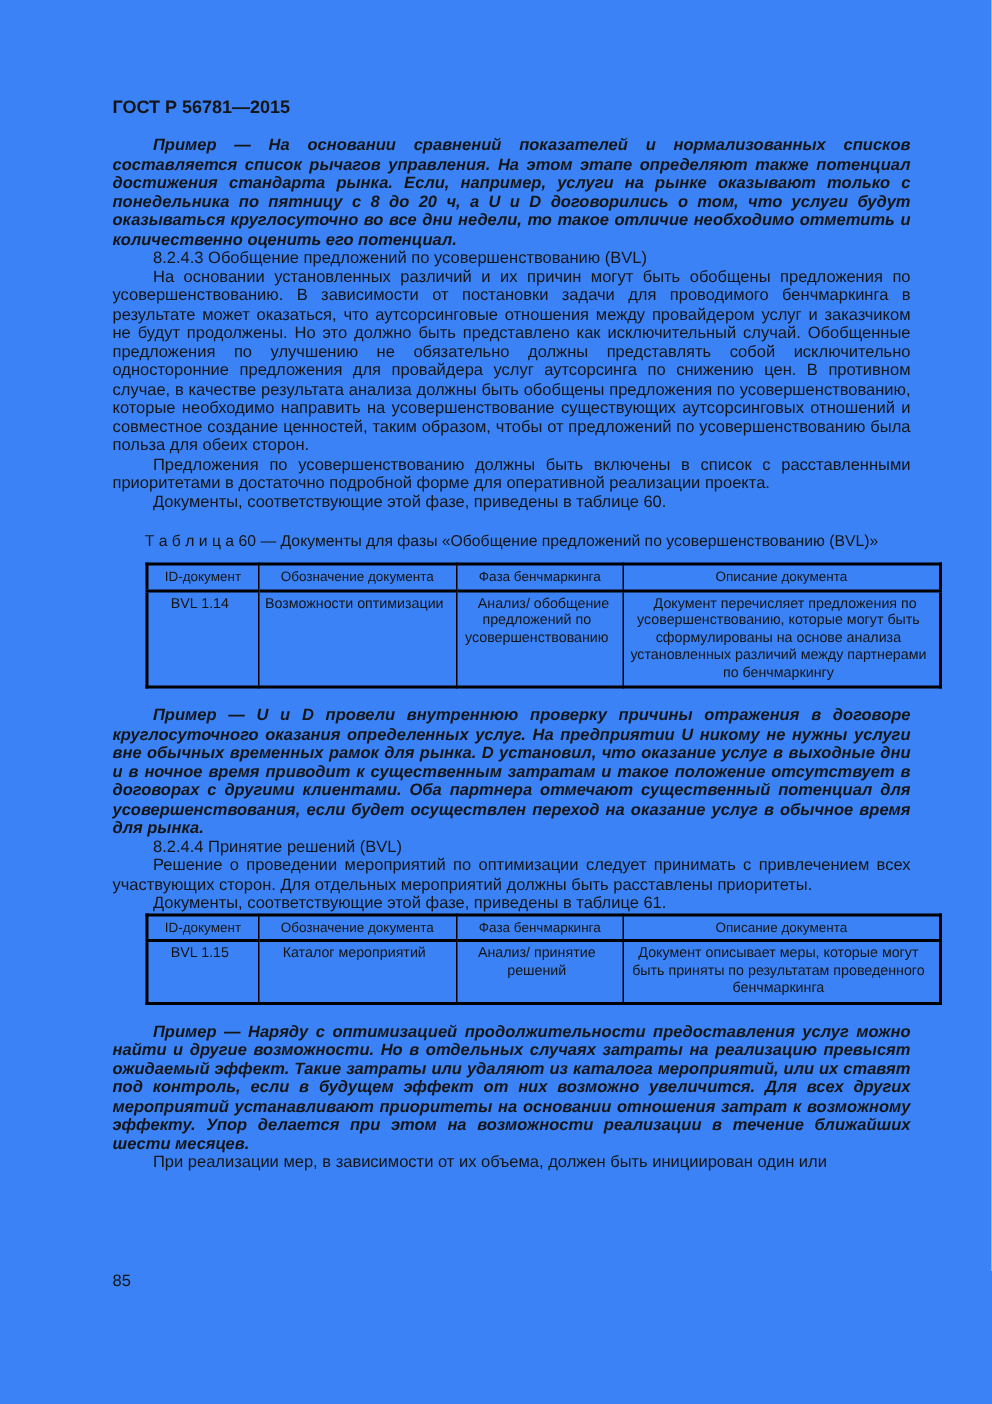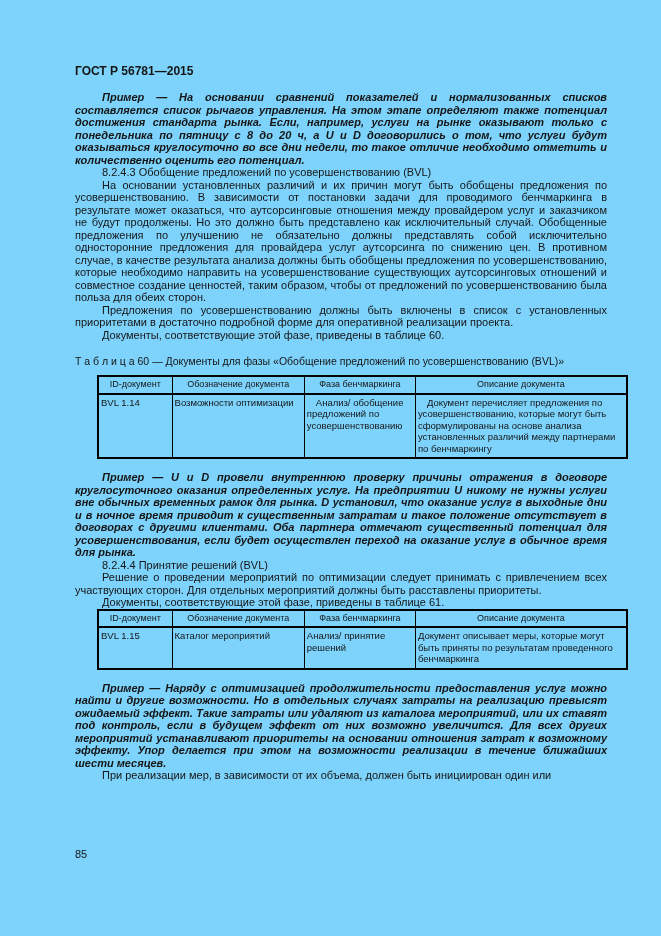--- a/index.html
+++ b/index.html
@@ -1,19 +1,19 @@
 <!DOCTYPE html>
 <html><head>
 <meta charset="utf-8">
 <style>
   html,body{margin:0;padding:0;background:#e8e8e8;}
   .page{
     position:relative;
     width:661px;height:936px;
-    background:#7dd3fc;
+    background:#3b82f6;
     color:#151515;
     font-family:"Liberation Sans","DejaVu Sans",sans-serif;
     overflow:hidden;
     margin:0 auto;
   }
   .content{
     position:absolute;
     left:75px;top:64px;
     width:532px;
   }
@@ -32,21 +32,21 @@
   .example{
     font-weight:bold;
     font-style:italic;
   }
   .heading-bold{font-weight:bold;}
   .tcap{
     font-size:10.5px;
     line-height:12px;
     margin-top:14px;
     margin-bottom:8px;
-    text-align:left;
+    text-align:center;
     text-indent:0;
   }
   table.doc-table{
     border-collapse:collapse;
     table-layout:fixed;
     width:531px;
     margin-left:22px;
     border:2px solid #000;
     font-size:9.5px;
     line-height:11.5px;
@@ -56,42 +56,42 @@
     font-size:9px;
     text-align:center;
     border:1px solid #000;
     border-bottom:2px solid #000;
     padding:2px 4px;
   }
   table.doc-table td{
     border:1px solid #000;
     vertical-align:top;
     padding:2px 6px 3px 2px;
-    text-align:left;
+    text-align:center;
   }
   table.doc-table td.ind{text-indent:9px;}
   .mt-example{margin-top:12px;}
   .page-number{
     position:absolute;
     left:75px;top:848px;
     font-size:11px;
   }
 </style>
 </head>
 <body>
 
 <div class="page">
   <div class="content">
 
     <div class="doc-header">ГОСТ Р 56781—2015</div>
 
     <p class="para example">Пример — На основании сравнений показателей и нормализованных списков составляется список рычагов управления. На этом этапе определяют также потенциал достижения стандарта рынка. Если, например, услуги на рынке оказывают только с понедельника по пятницу с 8 до 20 ч, а U и D договорились о том, что услуги будут оказываться круглосуточно во все дни недели, то такое отличие необходимо отметить и количественно оценить его потенциал.</p>
     <p class="para">8.2.4.3 Обобщение предложений по усовершенствованию (BVL)</p>
     <p class="para">На основании установленных различий и их причин могут быть обобщены предложения по усовершенствованию. В зависимости от постановки задачи для проводимого бенчмаркинга в результате может оказаться, что аутсорсинговые отношения между провайдером услуг и заказчиком не будут продолжены. Но это должно быть представлено как исключительный случай. Обобщенные предложения по улучшению не обязательно должны представлять собой исключительно односторонние предложения для провайдера услуг аутсорсинга по снижению цен. В противном случае, в качестве результата анализа должны быть обобщены предложения по усовершенствованию, которые необходимо направить на усовершенствование существующих аутсорсинговых отношений и совместное создание ценностей, таким образом, чтобы от предложений по усовершенствованию была польза для обеих сторон.</p>
-    <p class="para">Предложения по усовершенствованию должны быть включены в список с установленных приоритетами в достаточно подробной форме для оперативной реализации проекта.</p>
+    <p class="para">Предложения по усовершенствованию должны быть включены в список с расставленными приоритетами в достаточно подробной форме для оперативной реализации проекта.</p>
     <p class="para">Документы, соответствующие этой фазе, приведены в таблице 60.</p>
 
     <p class="tcap">Т а б л и ц а  60 — Документы для фазы «Обобщение предложений по усовершенствованию (BVL)»</p>
 
     <table class="doc-table">
       <colgroup>
         <col style="width:14%">
           <col style="width:25%">
           <col style="width:21%">
           <col style="width:40%">

